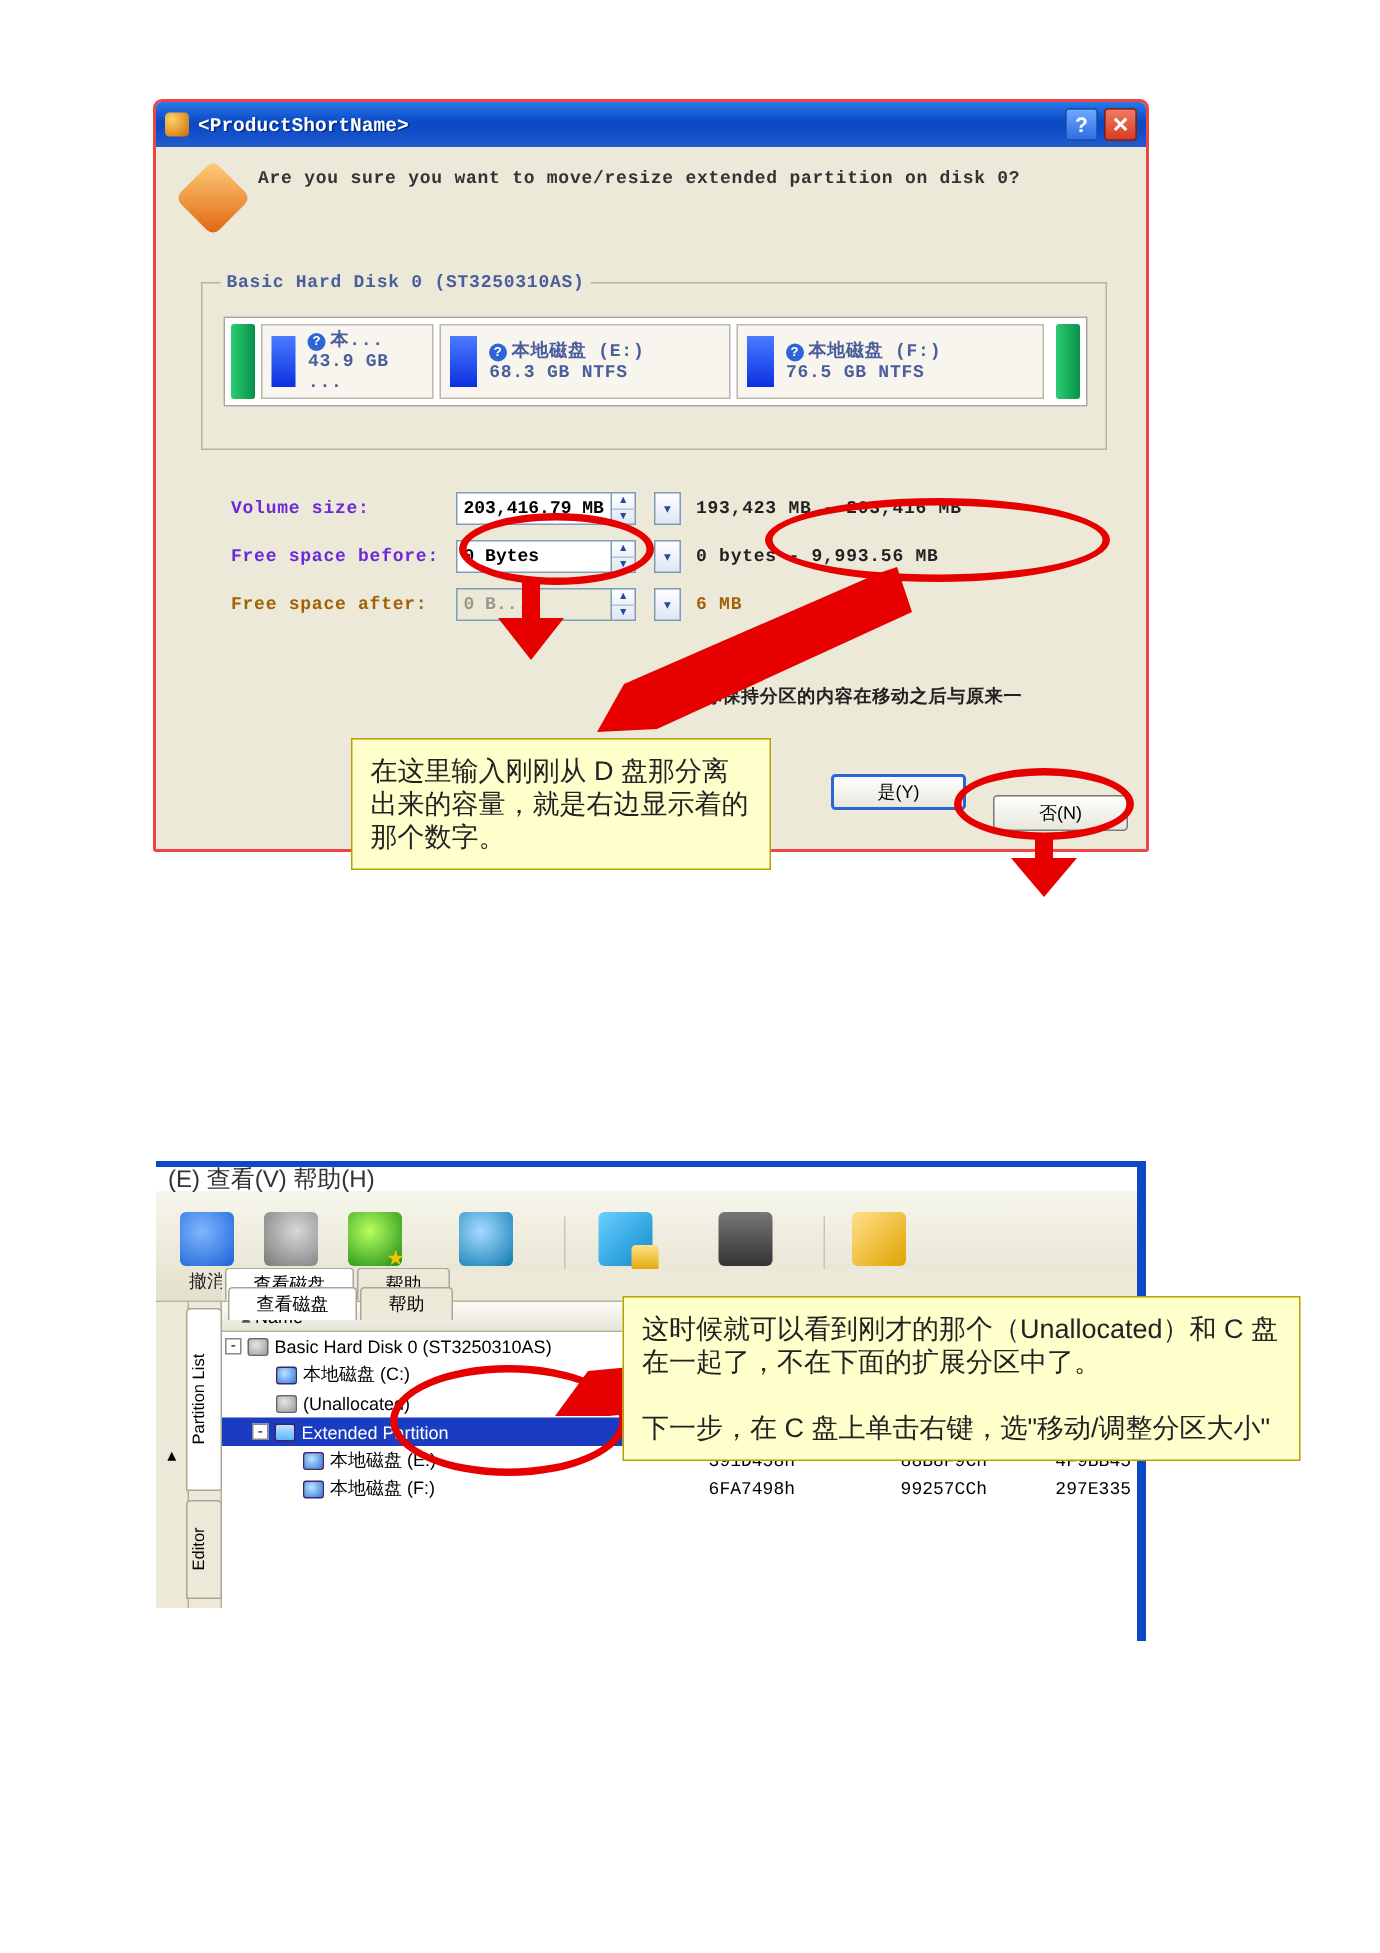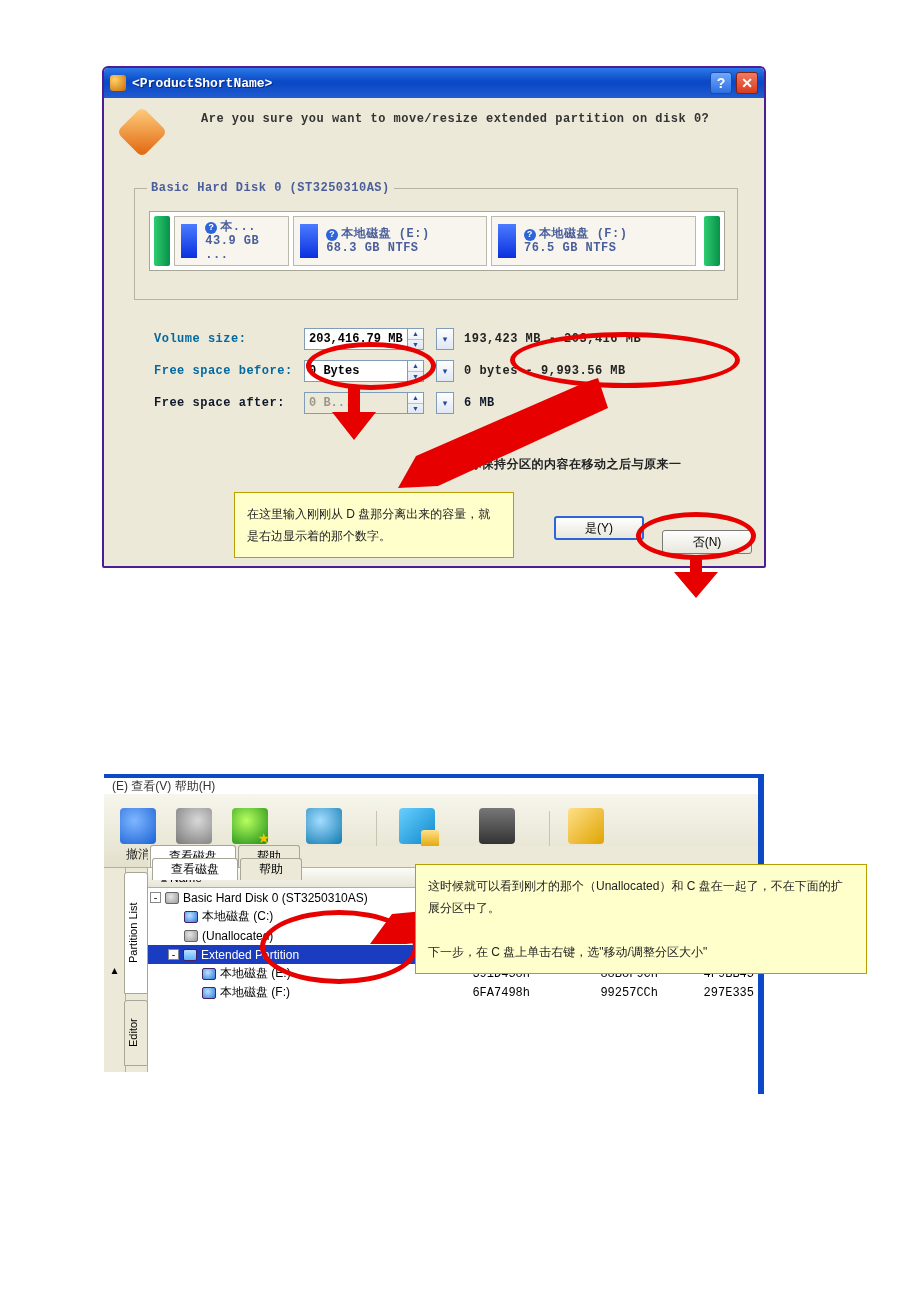--- a/index.html
+++ b/index.html
@@ -1,66 +1,66 @@
 <!DOCTYPE html>
 <html><head>
 <meta charset="utf-8">
 <style>
   * { box-sizing: border-box; }
   body { margin:0; background:#fff; font-family:"SimSun","Microsoft YaHei",sans-serif; font-size:12px; color:#000; }
   .page { width:920px; height:1302px; position:relative; background:#fff; }
   .monos { font-family:"Courier New",monospace; font-weight:bold; letter-spacing:0.5px; }
 
   
-  .dialog { position:absolute; left:102px; top:66px; width:664px; height:502px; border:2px solid #4c1d95; background:#ece9d8; border-radius:6px 6px 2px 2px; overflow:hidden; }
+  .dialog { position:absolute; left:102px; top:66px; width:664px; height:502px; border:2px solid #ef4444; background:#ece9d8; border-radius:6px 6px 2px 2px; overflow:hidden; }
   .titlebar { height:30px; background:linear-gradient(to bottom,#2a79e8 0%,#0b49c6 45%,#0b49c6 55%,#215cd0 100%); display:flex; align-items:center; padding:0 6px; color:#fff; }
   .titlebar .appicon { width:16px; height:16px; margin-right:6px; background:radial-gradient(circle at 30% 30%,#ffd26a,#c96b00); border-radius:3px; }
   .titlebar .title { font-size:13px; font-weight:bold; text-shadow:1px 1px 0 #062a7a; font-family:"Courier New",monospace; }
   .titlebar .spacer { flex:1; }
   .titlebar .winbtn { width:22px; height:22px; margin-left:4px; border-radius:3px; display:flex; align-items:center; justify-content:center; color:#fff; font-weight:bold; font-size:14px; }
   .helpbtn { background:linear-gradient(#6ea8ff,#2f6fe0); border:1px solid #1a4aaa; }
   .closebtn { background:linear-gradient(#f07b62,#d83c1f); border:1px solid #8b1d0b; }
 
   .question { position:absolute; left:20px; top:44px; display:flex; align-items:flex-start; }
   .question .qicon { width:36px; height:36px; margin-right:12px; background:linear-gradient(135deg,#ffd080,#e0630b); transform:rotate(45deg); border-radius:6px; margin-top:2px; }
-  .question .qtext { color:#333;margin-left:29px; }
+  .question .qtext { color:#333; }
 
   .fieldset { position:absolute; left:30px; top:120px; width:604px; height:112px; border:1px solid #b7b3a4; background:#ece9d8; }
   .fieldset-lbl { position:absolute; left:12px; top:-8px; background:#ece9d8; padding:0 4px; color:#4a5e9c; }
   .diskbar { position:absolute; left:14px; top:22px; width:576px; height:60px; border:1px solid #a8a697; background:#fff; display:flex; }
   .diskbar .handle { width:16px; background:linear-gradient(to right,#2ecc71,#079149); margin:4px; border-radius:2px; }
   .seg { flex:1; border:1px solid #bdb9aa; margin:4px 4px 4px 0; padding:4px 6px; display:flex; align-items:center; background:#f7f5ed; }
   .seg .swatch { width:18px; height:34px; margin-right:8px; }
   .blue { background:linear-gradient(#4a7cff,#0b2fe0); }
   .seg .segtext { color:#4a5e9c; line-height:14px; }
   .helpdot { display:inline-block; width:12px; height:12px; border-radius:50%; background:#2b65d9; color:#fff; font-size:9px; text-align:center; line-height:12px; margin-right:3px; }
 
   .formrow { position:absolute; left:50px; display:flex; align-items:center; height:22px; }
-  .formrow .lbl { width:150px; color:#0369a1; }
-  .formrow.dis .lbl, .formrow.dis .hint { color:#0f172a; }
+  .formrow .lbl { width:150px; color:#6d28d9; }
+  .formrow.dis .lbl, .formrow.dis .hint { color:#a16207; }
   .formrow .inwrap { position:relative; width:128px; height:22px; display:flex; }
   .formrow input { width:104px; height:22px; border:1px solid #7f9db9; font-family:"Courier New",monospace; font-weight:bold; padding:0 4px; font-size:12px; }
   .formrow.dis input { color:#9b988a; background:#ece9d8; }
   .spin { width:16px; height:22px; border:1px solid #7f9db9; border-left:none; background:linear-gradient(#fefefe,#dfe7f3); display:flex; flex-direction:column; }
   .spin div { flex:1; display:flex; align-items:center; justify-content:center; font-size:7px; color:#264a9e; }
   .spin div+div { border-top:1px solid #b3c2dc; }
   .ddbtn { width:18px; height:22px; margin-left:4px; border:1px solid #7f9db9; background:linear-gradient(#fefefe,#dfe7f3); display:flex; align-items:center; justify-content:center; font-size:9px; color:#264a9e; }
   .hint { margin-left:10px; color:#222; }
 
   .note { position:absolute; left:160px; top:384px; color:#222; }
   .btn { position:absolute; height:24px; border:1px solid #7a7a7a; background:linear-gradient(#fefefe,#e8e7dd); border-radius:3px; font-family:"SimSun",sans-serif; font-size:12px; display:flex; align-items:center; justify-content:center; }
   .btn.default { border:2px solid #2b65d9; }
 
   
-  .callout { position:absolute; background:#ffffcc; border:1px solid #b8a000; padding:10px 12px; font-size:12px; line-height:22px; color:#222; z-index:30; box-shadow:0 0 0 rgba(0,0,0,0); }
+  .callout { position:absolute; background:#ffffcc; border:1px solid #b8a000; padding:10px 12px; font-size:18px; line-height:22px; color:#222; z-index:30; box-shadow:0 0 0 rgba(0,0,0,0); }
   .redcircle { position:absolute; border:5px solid #e60000; border-radius:50%; z-index:20; }
 
   
   .pm { position:absolute; left:104px; top:774px; width:660px; height:320px; border-top:4px solid #0b49c6; border-right:6px solid #0b49c6; background:#fff; overflow:hidden; }
-  .pm .menu { height:16px; padding:0 8px; font-size:12px; color:#333; display:flex; gap:14px; align-items:center }
+  .pm .menu { height:16px; padding:0 8px; font-size:16px; color:#333; display:flex; gap:14px; align-items:center }
   .pm .toolbar { height:74px; background:linear-gradient(#f7f6ec,#e3e0cc); border-bottom:1px solid #b3b09b; display:flex; align-items:flex-end; padding:0 6px; }
   .tb { display:flex; flex-direction:column; align-items:center; margin:0 4px 4px 4px; width:auto; padding:0 6px; }
   .tb .ic { width:36px; height:36px; border-radius:4px; margin-bottom:2px; }
   .tb .lab { font-size:12px; color:#222; white-space:nowrap; }
   .tb.dis .lab { color:#9a9a9a; }
   .tb.sep { width:0; border-left:1px solid #c7c4b1; height:56px; margin:0 6px; padding:0; }
   .ic-undo { background:radial-gradient(circle at 40% 35%,#7fb6ff,#1a63d6); }
   .ic-redo { background:radial-gradient(circle at 60% 35%,#d8d8d8,#787878); }
   .ic-back { background:radial-gradient(circle at 40% 35%,#b7ff5f,#1a8a14); position:relative; }
   .ic-back::after{content:"★"; position:absolute; right:-2px; bottom:-2px; color:#f5c400; font-size:14px;}

